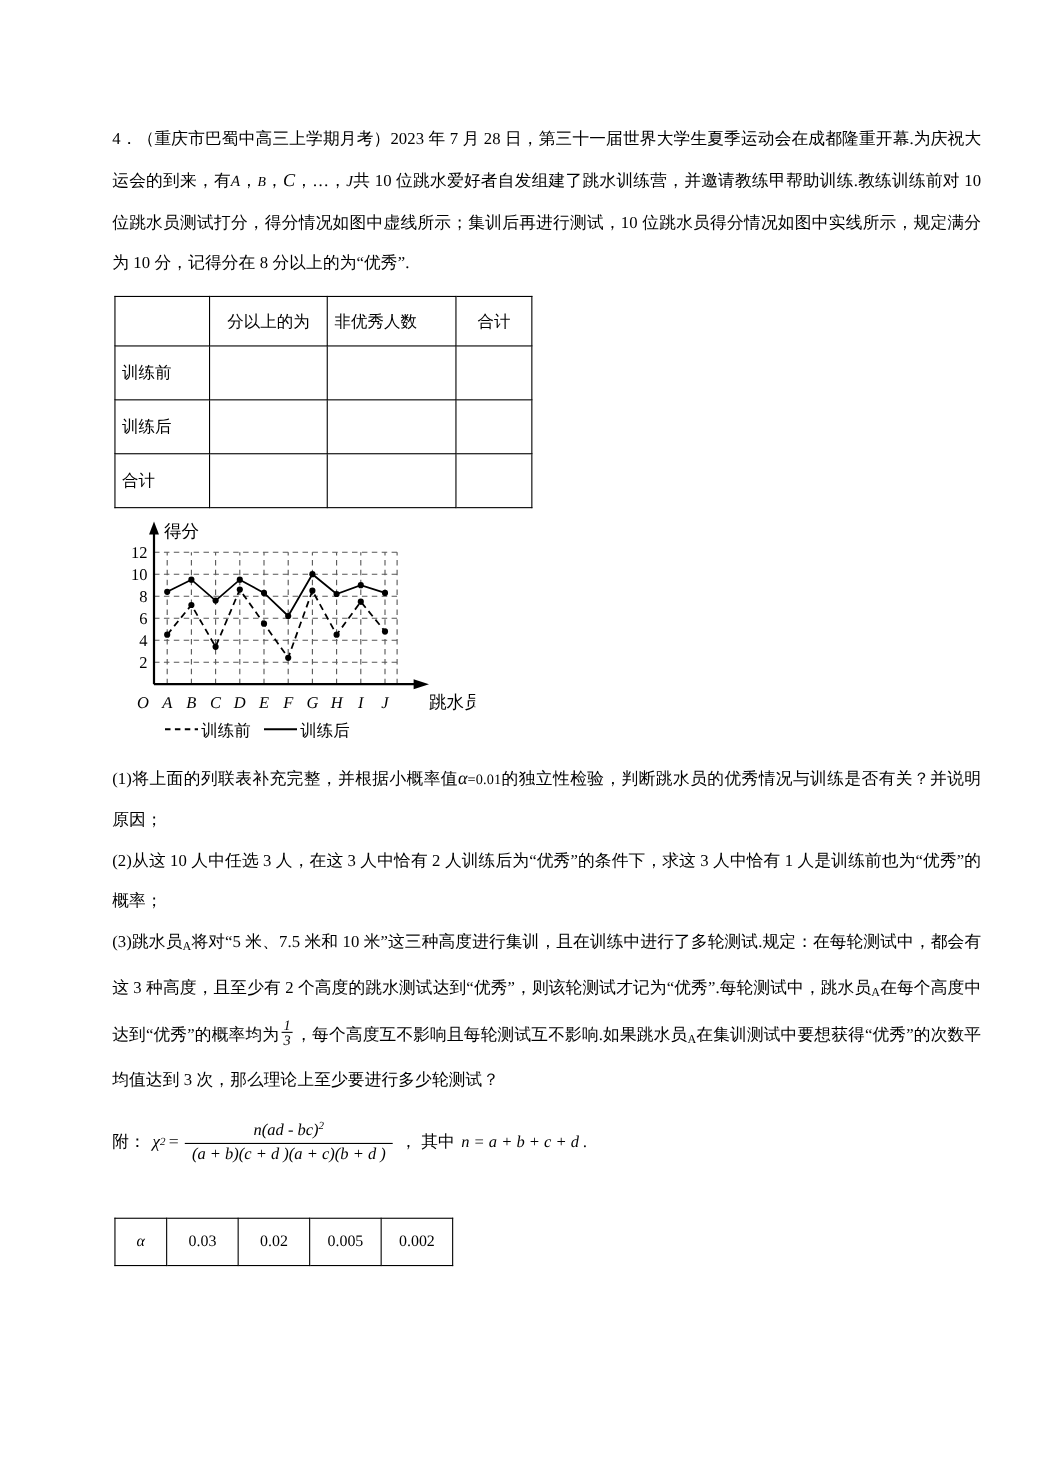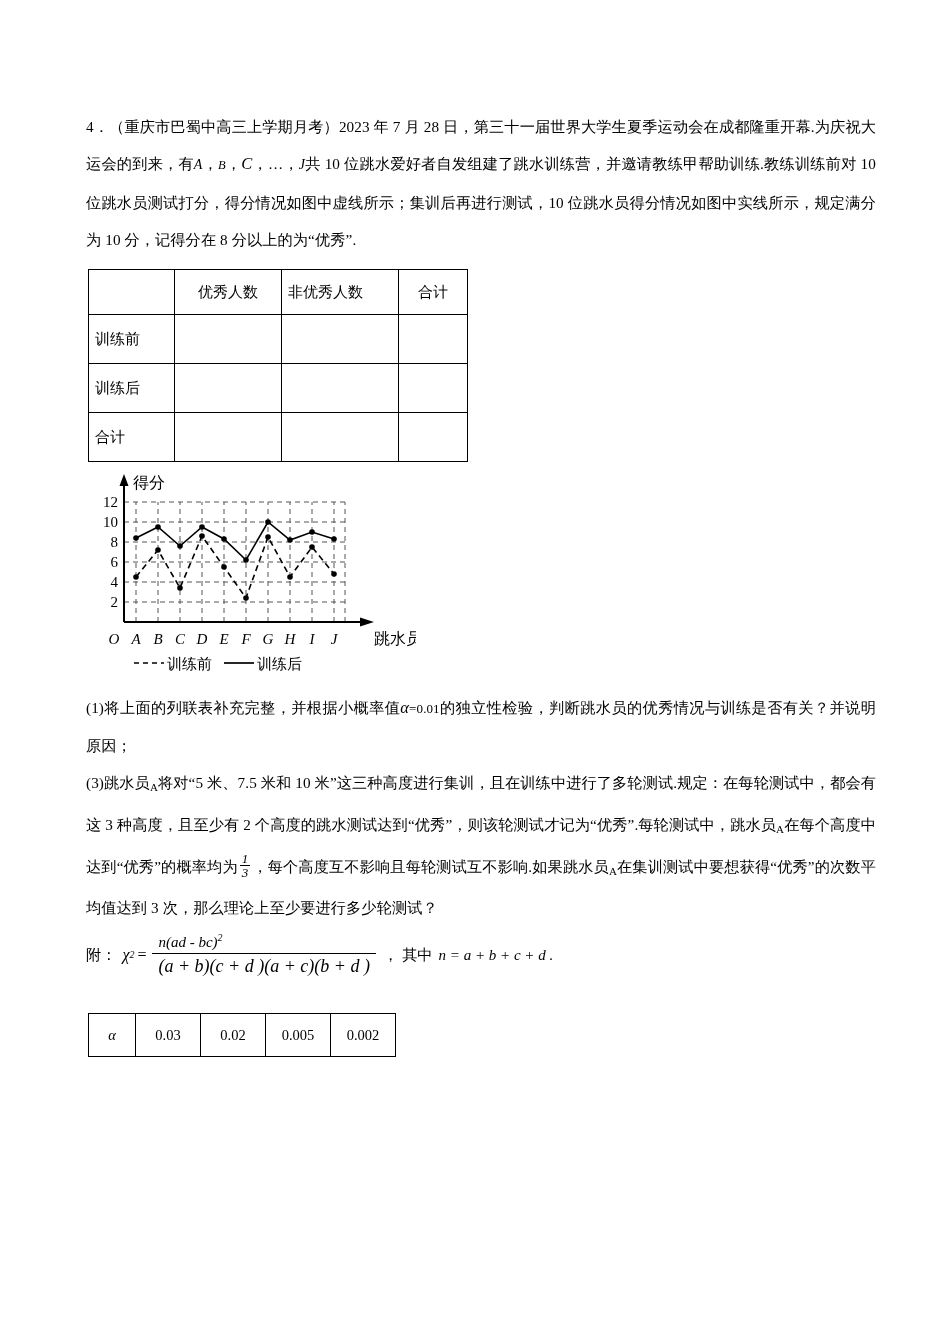--- a/index.html
+++ b/index.html
@@ -10,21 +10,21 @@
   body {
     width: 950px;
     height: 1344px;
     font-family: "Liberation Serif", "DejaVu Serif", serif;
     color: #000000;
     position: relative;
     overflow: hidden;
   }
   .page {
     position: absolute;
-    left: 0; top: 0;
+    left: 16px; top: 0;
     width: 892px;
     height: 1344px;
     text-decoration: underline;
   }
   .content {
     position: absolute;
     left: 86px;
     top: 108px;
     width: 790px;
   }
@@ -99,26 +99,26 @@
     align-items: center;
     font-style: italic;
     font-size: 16px;
     margin: 0 2px;
   }
   .chi-sym { font-style: italic; }
   .sup2 { font-size: 10px; vertical-align: 0.55em; }
   .bigfrac {
     display: inline-block;
     vertical-align: middle;
-    text-align: left;
+    text-align: center;
     line-height: 1.25;
-    margin: 0 3px;
+    margin: 12px 3px;
   }
   .bigfrac .num { display: block; padding: 0 6px 1px 6px; font-size: 15px; }
-  .bigfrac .den { display: block; border-top: 1.2px solid #000; padding: 1px 6px 0 6px; font-size: 18px; }
+  .bigfrac .den { display: block; border-top: 1.2px solid #000; padding: 1px 6px 0 6px; font-size: 15px; }
 
   
   .at-wrap { margin-top: 36px; margin-left: 2px; }
   table.at { border-collapse: collapse; table-layout: fixed; }
   table.at td {
     border: 1.1px solid #000;
     height: 40px;
     font-size: 14.5px;
     text-align: center;
     vertical-align: middle;
@@ -134,21 +134,21 @@
 
     <div class="para para-first">
       <span>4．</span><span>（重庆市巴蜀中高三上学期月考）</span><span>2023 年 7 月 28 日，第三十一届世界大学生夏季运动会在成都隆重开幕.为庆祝大运会的到来，有</span><span class="mi-md">A</span><span>，</span><span class="mi-sm">B</span><span>，</span><span class="mi-lg">C</span><span>，</span><span>…</span><span>，</span><span class="mi-md">J</span><span>共 10 位跳水爱好者自发组建了跳水训练营，并邀请教练甲帮助训练.教练训练前对 10 位跳水员测试打分，得分情况如图中虚线所示；集训后再进行测试，10 位跳水员得分情况如图中实线所示，规定满分为 10 分，记得分在 8 分以上的为“优秀”.</span>
     </div>
 
     <div class="ct-wrap">
       <table class="ct">
         <tbody>
             <tr class="ct-head">
           <td class="ct-rowhead"></td>
-          <td class="ct-c1">优秀人数</td>
+          <td class="ct-c1">分以上的为</td>
           <td class="ct-c2">非优秀人数</td>
           <td class="ct-c3">合计</td>
         </tr>
         <tr>
           <td class="ct-rowhead">训练前</td>
           <td class="ct-c1"></td>
           <td class="ct-c2"></td>
           <td class="ct-c3"></td>
         </tr>
         <tr>
@@ -249,20 +249,23 @@
             <line x1="138" y1="193" x2="168" y2="193" stroke="#000" stroke-width="1.7" stroke-dasharray="none"></line>
             <text x="171" y="199" font-family="&quot;Liberation Serif&quot;, serif" font-size="15" fill="#000">训练后</text>
           </g>
       </svg>
     </div>
 
     <div class="para q" style="margin-top:14px">
       <span>(1)将上面的列联表补充完整，并根据小概率值</span><span class="mi-lg">α</span><span style="font-size:13px">=0.01</span><span>的独立性检验，判断跳水员的优秀情况与训练是否有关？并说明原因；</span>
     </div>
 
+    <div class="para q">
+      <span>(2)从这 10 人中任选 3 人，在这 3 人中恰有 2 人训练后为“优秀”的条件下，求这 3 人中恰有 1 人是训练前也为“优秀”的概率；</span>
+    </div>
 
     <div class="para q">
       <span>(3)跳水员</span><span class="mi-md sub-a">A</span><span>将对“5 米、7.5 米和 10 米”这三种高度进行集训，且在训练中进行了多轮测试.规定：在每轮测试中，都会有这 3 种高度，且至少有 2 个高度的跳水测试达到“优秀”，则该轮测试才记为“优秀”.每轮测试中，跳水员</span><span class="mi-md sub-a">A</span><span>在每个高度中达到“优秀”的概率均为</span><span class="frac"><span class="num">1</span><span class="den">3</span></span><span>，每个高度互不影响且每轮测试互不影响.如果跳水员</span><span class="mi-md sub-a">A</span><span>在集训测试中要想获得“优秀”的次数平均值达到 3 次，那么理论上至少要进行多少轮测试？</span>
     </div>
 
     <div class="formula-row">
       <span class="formula-label">附：</span>
       <span class="chi-expr">
         <span class="chi-sym">χ</span>
           <span class="sup2">2</span>

